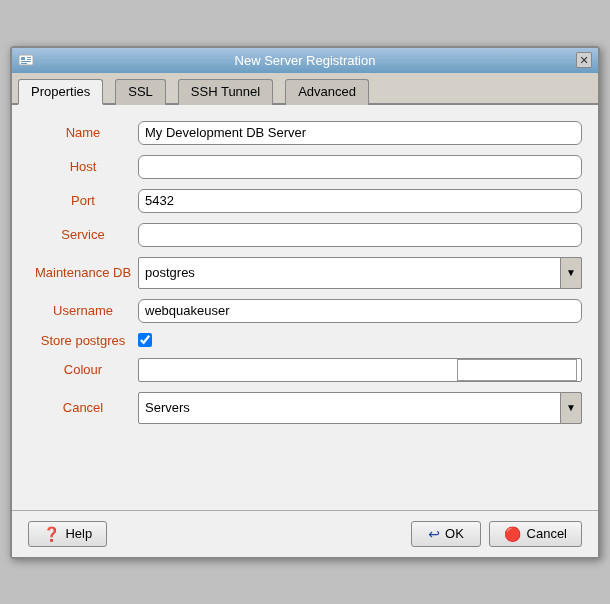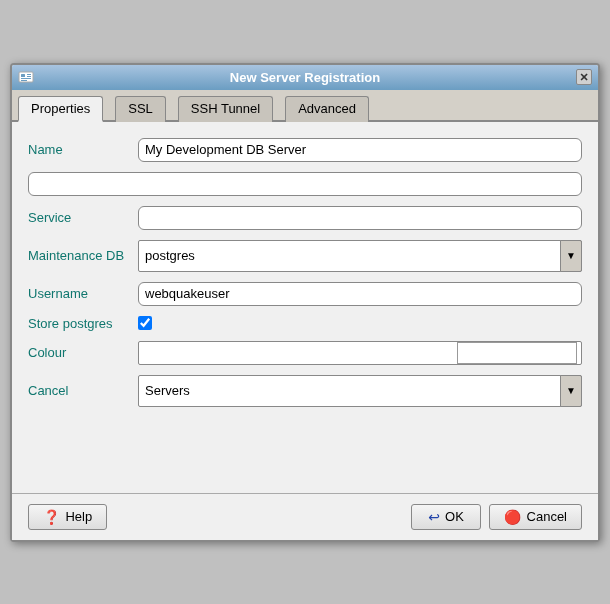--- a/index.html
+++ b/index.html
@@ -27,21 +27,21 @@
       border-radius: 4px;
       box-shadow: 2px 2px 8px rgba(0,0,0,0.4);
     }
 
     .title-bar {
       background: linear-gradient(to bottom, #a8c4e0, #6b9dc2);
       color: #fff;
       text-align: center;
       padding: 5px 4px;
       font-size: 13px;
-      font-weight: bold;
+      font-weight: normal;
       position: relative;
       border-radius: 2px 2px 0 0;
       display: flex;
       align-items: flex-end;
       justify-content: center;
     }
 
     .title-bar .close-btn {
       position: absolute;
       right: 6px;
@@ -104,22 +104,22 @@
     }
 
     .form-row {
       display: flex;
       align-items: center;
       margin-bottom: 10px;
     }
 
     .form-label {
       width: 110px;
-      text-align: left;
-      color: #0f766e;
+      text-align: center;
+      color: #c2410c;
       flex-shrink: 0;
     }
 
     .form-input {
       flex: 1;
       border: 1px solid #888;
       background: #fff;
       padding: 3px 6px;
       height: 24px;
       outline: none;
@@ -284,23 +284,28 @@
   </div>
 
   <div class="content">
 
     <div class="form-row">
       <div class="form-label">Name</div>
       <input class="form-input" type="text" value="My Development DB Server" style="">
     </div>
 
     <div class="form-row">
+      <div class="form-label">Host</div>
       <input class="form-input" type="text" value="" style="">
     </div>
 
+    <div class="form-row">
+      <div class="form-label">Port</div>
+      <input class="form-input" type="text" value="5432" style="">
+    </div>
 
     <div class="form-row">
       <div class="form-label">Service</div>
       <input class="form-input" type="text" value="" style="">
     </div>
 
     <div class="form-row">
       <div class="form-label">Maintenance DB</div>
       <div class="form-select-wrapper">
         <select class="form-select">

